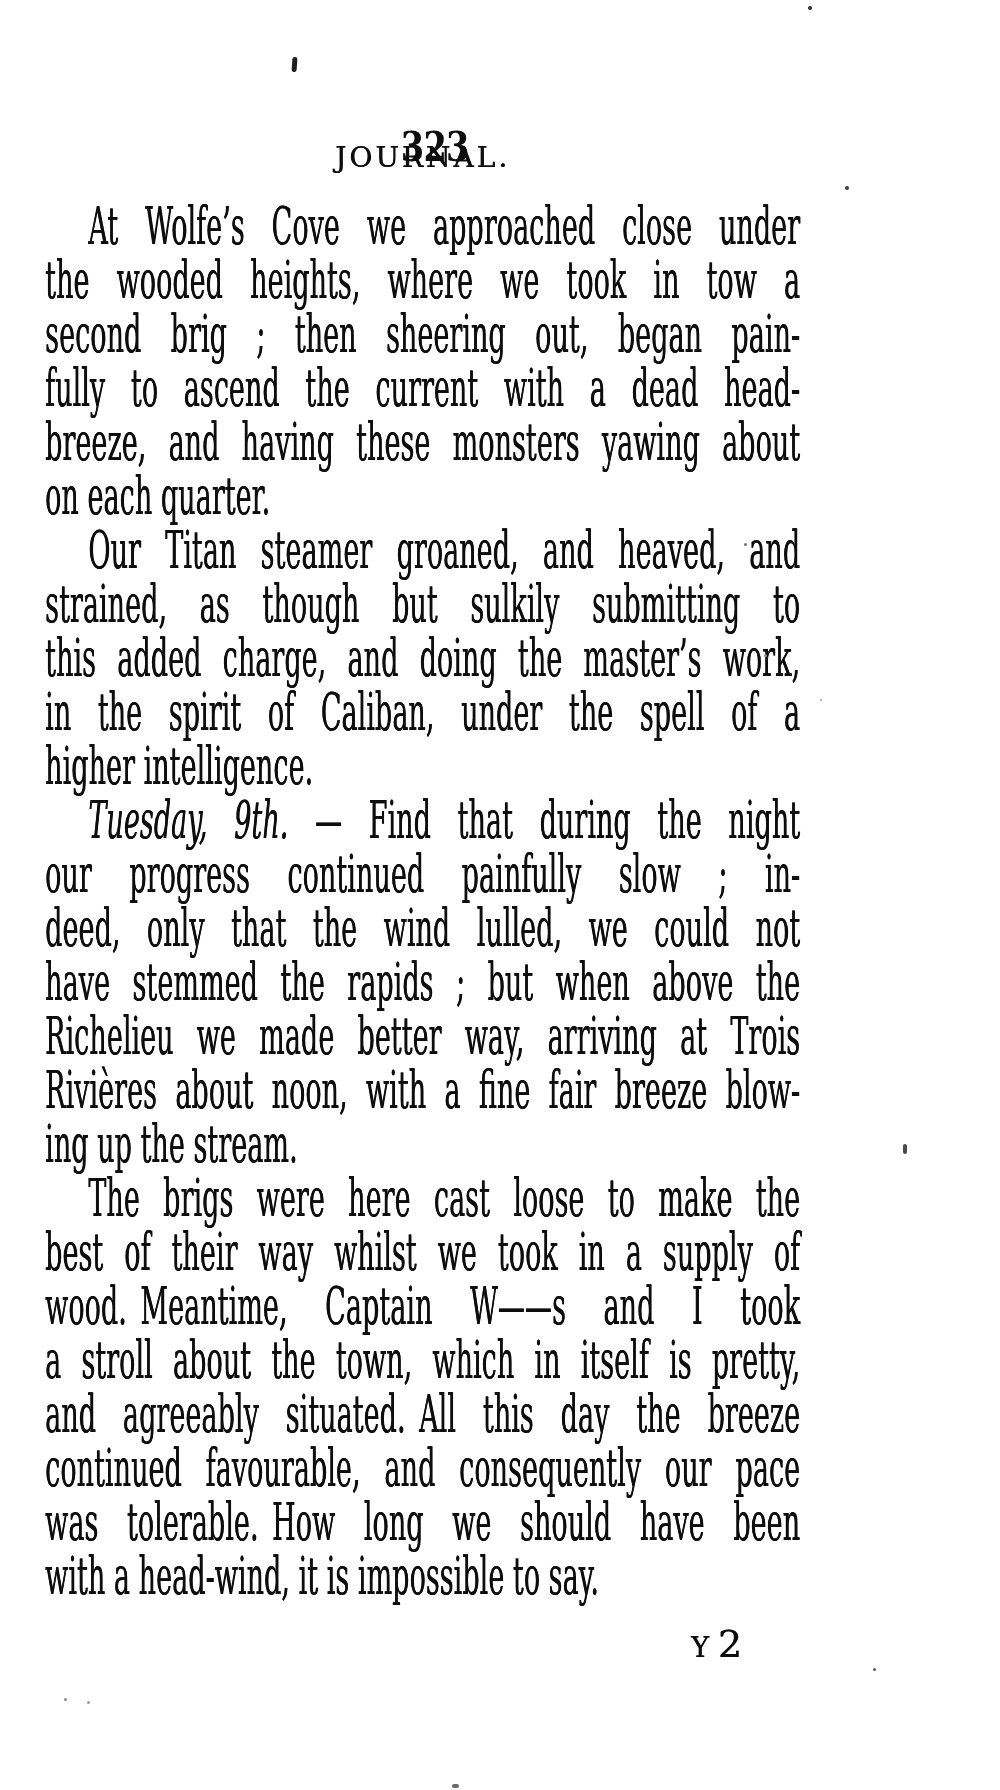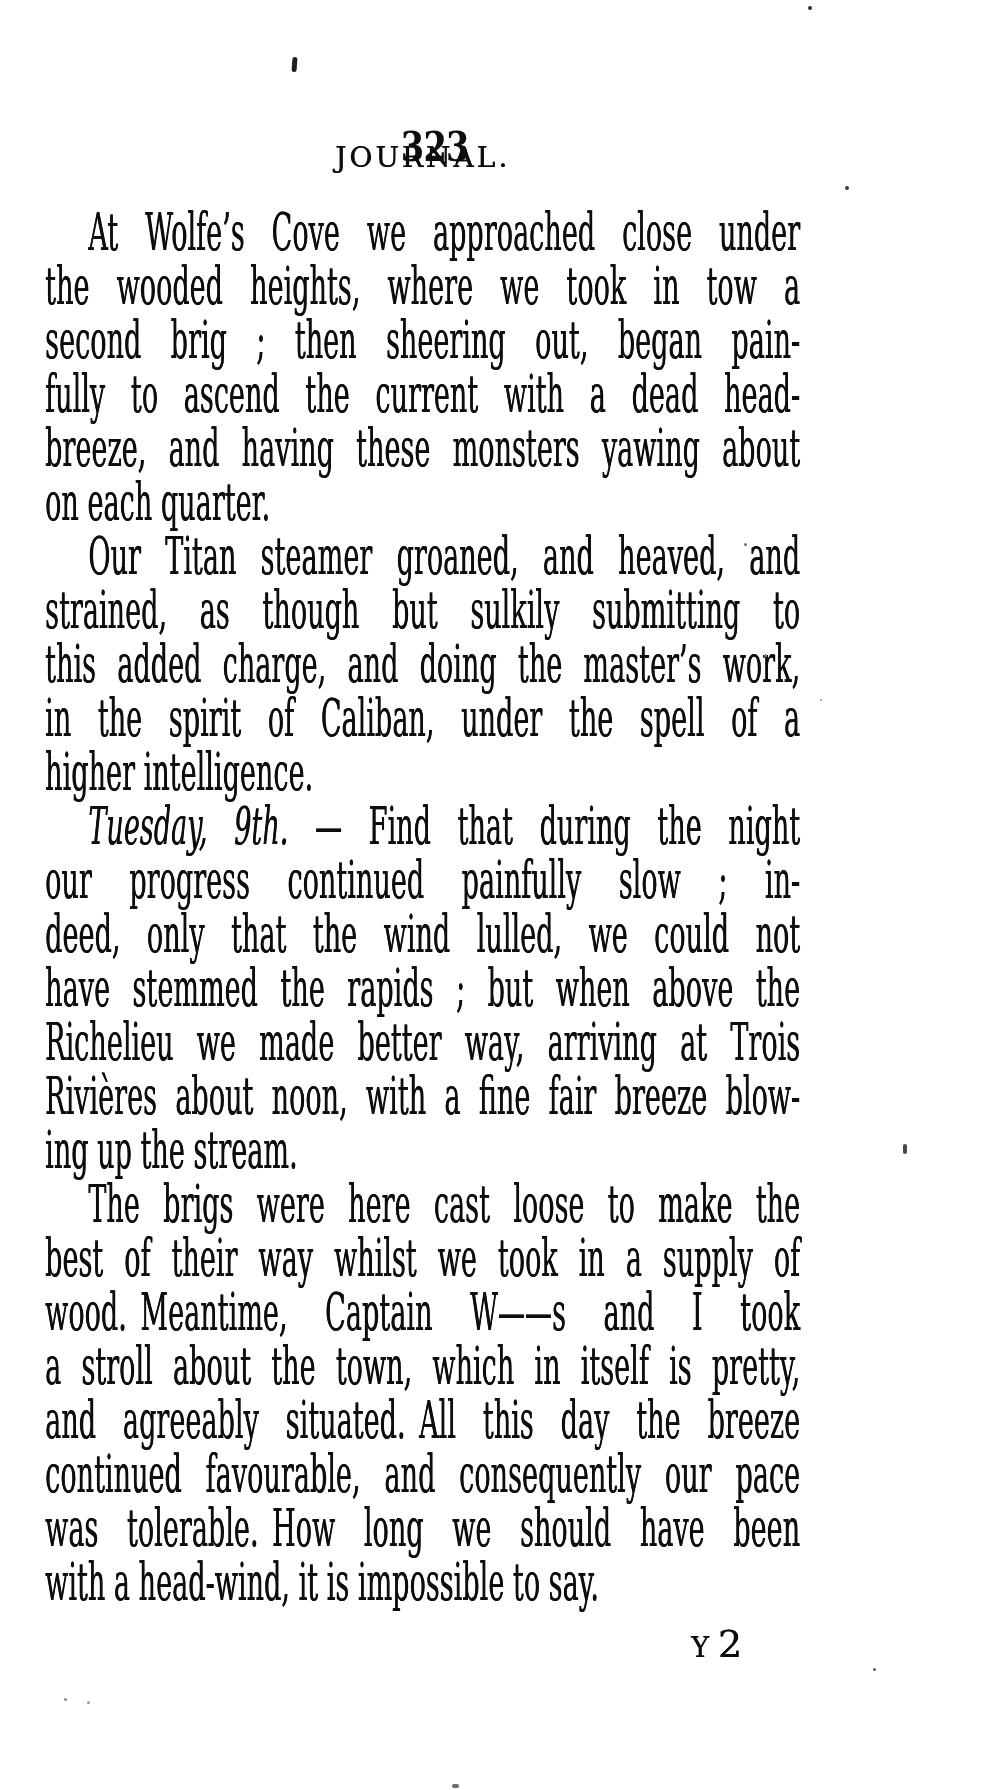--- a/index.html
+++ b/index.html
@@ -35,21 +35,21 @@
     display: inline-block;
     font-size: 41px;
     font-weight: bold;
     transform: scaleX(0.82);
     transform-origin: 100% 50%;
     letter-spacing: -1px;
   }
   
   .text-column {
     position: absolute;
-    left: 45px; top: 205px;
+    left: 45px; top: 199px;
     width: 755px;
   }
   .line {
     width: 1450px;
     transform: scaleX(0.5207);
     transform-origin: 0 0;
     font-size: 52px;
     line-height: 54px;
     height: 54px;
     text-align: justify;

